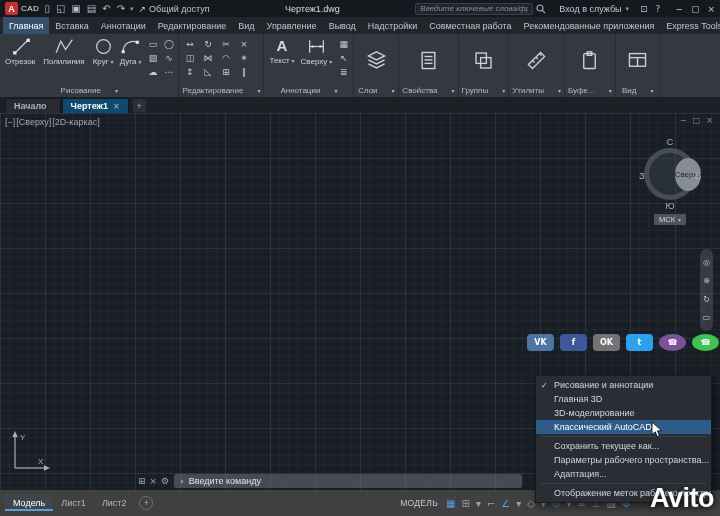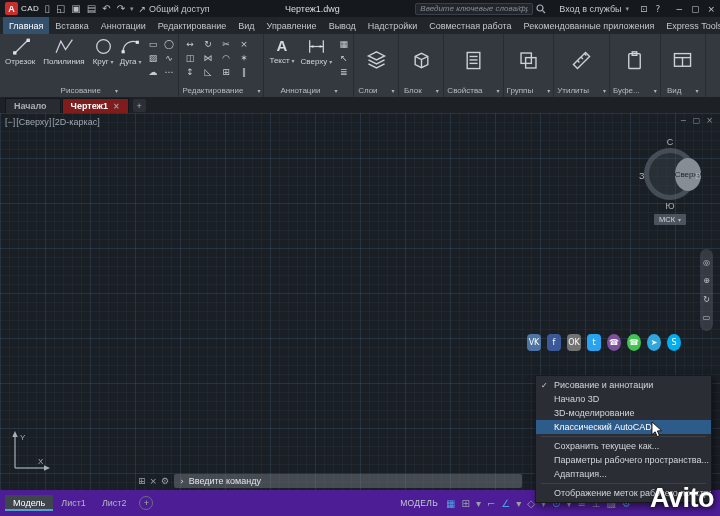--- a/index.html
+++ b/index.html
@@ -45,21 +45,21 @@
 .panel-label{height:13px;display:flex;align-items:center;justify-content:center;gap:14px;color:#b6bbc2;font-size:8px;white-space:nowrap;}
 .cpanel .panel-body{align-items:center;justify-content:center;min-width:38px;}
 .cpanel svg{width:23px;height:23px;}
 svg.pico *{stroke:#ccd1d7;fill:none;stroke-width:1.2;}
 svg.pico .f{fill:#dfe2e6;stroke:none;}
 
 
 .filetabs{position:absolute;top:97px;left:0;width:100%;height:16px;background:#1d2126;display:flex;align-items:flex-end;padding-left:5px;}
 .ft-wrap{display:flex;gap:1px;align-items:flex-end;font-weight:bold;}
 .ftab{height:15px;display:flex;align-items:center;gap:5px;padding:0 8px;background:#282c32;color:#a9aeb5;font-size:9px;border:1px solid #14171b;border-bottom:none;}
-.ftab.active{background:#7f1d1d;color:#fff;}
+.ftab.active{background:#0c4a6e;color:#fff;}
 .ft-close{font-size:8px;color:#9ea3aa;}
 .ft-add{width:13px;height:13px;margin-left:4px;margin-bottom:1px;border-radius:2px;background:#2b3036;color:#aab0b7;display:flex;align-items:center;justify-content:center;font-size:9px;}
 
 
 .canvas{position:absolute;top:113px;left:0;width:100%;height:377px;background-color:#1a1f26;
 background-image:
 linear-gradient(rgba(96,128,164,.14) 1px,transparent 1px),
 linear-gradient(90deg,rgba(96,128,164,.14) 1px,transparent 1px),
 linear-gradient(rgba(96,128,164,.07) 1px,transparent 1px),
 linear-gradient(90deg,rgba(96,128,164,.07) 1px,transparent 1px);
@@ -67,40 +67,40 @@
 .vpctl{position:absolute;left:5px;top:117px;display:flex;gap:1px;font-size:9px;color:#9fa6ae;z-index:5;}
 .cwin{position:absolute;right:7px;top:116px;display:flex;gap:6px;color:#8d939b;font-size:8px;z-index:5;}
 .viewcube{position:absolute;right:18px;top:137px;width:64px;display:flex;flex-direction:column;align-items:center;color:#aeb4bb;font-size:9px;z-index:5;}
 .vc-ring{width:52px;height:52px;border-radius:50%;background:rgba(70,76,84,.35);border:5px solid rgba(120,127,136,.38);display:flex;align-items:center;justify-content:center;margin:1px 0;}
 .vc-face{width:33px;height:33px;border-radius:50%;background:#878d95;color:#22262b;font-size:8px;display:flex;align-items:center;justify-content:center;margin-left:36px;}
 .vc-west{position:absolute;left:1px;top:34px;}
 .vc-east{position:absolute;right:1px;top:34px;}
 .wcs{margin-top:3px;background:rgba(86,93,102,.85);color:#d2d6db;font-size:7.5px;padding:1px 5px;border-radius:1px;display:flex;gap:3px;align-items:center;}
 .navbar{position:absolute;right:7px;top:249px;width:13px;height:82px;background:rgba(125,131,139,.28);border-radius:7px;display:flex;flex-direction:column;align-items:center;justify-content:space-evenly;color:#c3c8cd;font-size:8px;z-index:5;}
 .social{position:absolute;left:527px;top:334px;display:flex;gap:6px;z-index:30;}
-.soc{width:14px;height:17px;border-radius:4px;display:flex;align-items:center;justify-content:center;color:#fff;font-size:8px;font-weight:normal;}
+.soc{width:27px;height:17px;border-radius:4px;display:flex;align-items:center;justify-content:center;color:#fff;font-size:8px;font-weight:bold;}
 .soc.round{border-radius:50%;}
 .ucs{position:absolute;left:8px;top:428px;z-index:5;}
 
 
 .wsmenu{position:absolute;left:535px;top:375px;width:177px;background:#2a2e34;border:1px solid #17191d;box-shadow:2px 3px 8px rgba(0,0,0,.55);padding:2px 0;z-index:40;}
 .mitem{height:14px;display:flex;align-items:center;gap:4px;padding:0 6px 0 5px;font-size:9px;color:#d2d6db;white-space:nowrap;overflow:hidden;}
 .mcheck{width:9px;font-size:8px;flex:none;}
 .mitem.hl{background:#2e5c8a;color:#fff;}
 .msep{height:1px;background:#3c4147;margin:2px 5px;}
 .cursor{position:absolute;left:651px;top:421px;z-index:60;}
 
 
 .cmdbar{position:absolute;left:138px;top:474px;display:flex;align-items:center;gap:5px;z-index:20;}
 .cmd-icons{display:flex;gap:4px;color:#9aa0a8;font-size:9px;align-items:center;}
 .cmd-input{width:348px;height:14px;background:rgba(130,136,144,.42);border-radius:2px;display:flex;align-items:center;gap:5px;padding:0 6px;font-size:9px;color:#e2e5e8;}
 .cmd-caret{font-size:9px;color:#d5d8db;}
 
 
-.statusbar{position:absolute;left:0;top:490px;width:100%;height:26px;background:#4c1d95;display:flex;align-items:center;padding:0 5px;font-size:9px;z-index:10;}
+.statusbar{position:absolute;left:0;top:490px;width:100%;height:26px;background:#404040;display:flex;align-items:center;padding:0 5px;font-size:9px;z-index:10;}
 .ltabs{display:flex;align-items:center;}
 .ltab{padding:3px 8px;color:#b2b7be;}
 .ltab.active{background:#3f454d;color:#fff;box-shadow:inset 0 -2px 0 #5a9fd4;}
 .ladd{width:14px;height:14px;margin-left:5px;border-radius:50%;border:1px solid #6a7078;color:#aab0b7;display:flex;align-items:center;justify-content:center;font-size:9px;}
 .sb-right{margin-left:auto;margin-right:84px;display:flex;align-items:center;gap:8px;}
 .sb-model{color:#c3c8ce;font-size:8.5px;letter-spacing:.3px;}
 .sb-icons{display:flex;gap:6px;align-items:center;}
 .sicon{color:#9aa0a8;font-size:10px;}
 .sicon.active{color:#4da2e8;}
 
@@ -328,32 +328,20 @@
             <path d="M3,9.5 L10,13 L17,9.5"></path>
             <path d="M3,13 L10,16.5 L17,13"></path>
           </svg>
       </div>
       <div class="panel-label">
           <span>Слои</span>
           <span class="gi bb-caret">▾</span>
         </div>
     </div>
 
-    <div class="panel cpanel">
-      <div class="panel-body">
-        <svg class="pico" viewBox="0 0 20 20">
-            <path d="M4.5,6.5 L10,3.8 L15.5,6.5 L15.5,13.5 L10,16.2 L4.5,13.5 Z"></path>
-            <path d="M4.5,6.5 L10,9.2 L15.5,6.5 M10,9.2 L10,16.2"></path>
-          </svg>
-      </div>
-      <div class="panel-label">
-          <span>Блок</span>
-          <span class="gi bb-caret">▾</span>
-        </div>
-    </div>
 
     <div class="panel cpanel">
       <div class="panel-body">
         <svg class="pico" viewBox="0 0 20 20">
             <rect x="4.5" y="3" width="11" height="14"></rect>
             <line x1="6.5" y1="6.5" x2="13.5" y2="6.5"></line>
             <line x1="6.5" y1="9.5" x2="13.5" y2="9.5"></line>
             <line x1="6.5" y1="12.5" x2="13.5" y2="12.5"></line>
           </svg>
       </div>
@@ -487,21 +475,21 @@
 
   <div class="wsmenu">
 
       <div class="mitem">
         <span class="gi mcheck">✓</span>
         <span>Рисование и аннотации</span>
       </div>
 
       <div class="mitem">
         <span class="gi mcheck"></span>
-        <span>Начало 3D</span>
+        <span>Главная 3D</span>
       </div>
 
       <div class="mitem">
         <span class="gi mcheck"></span>
         <span>3D-моделирование</span>
       </div>
 
       <div class="mitem hl">
         <span class="gi mcheck"></span>
         <span>Классический AutoCAD</span>

